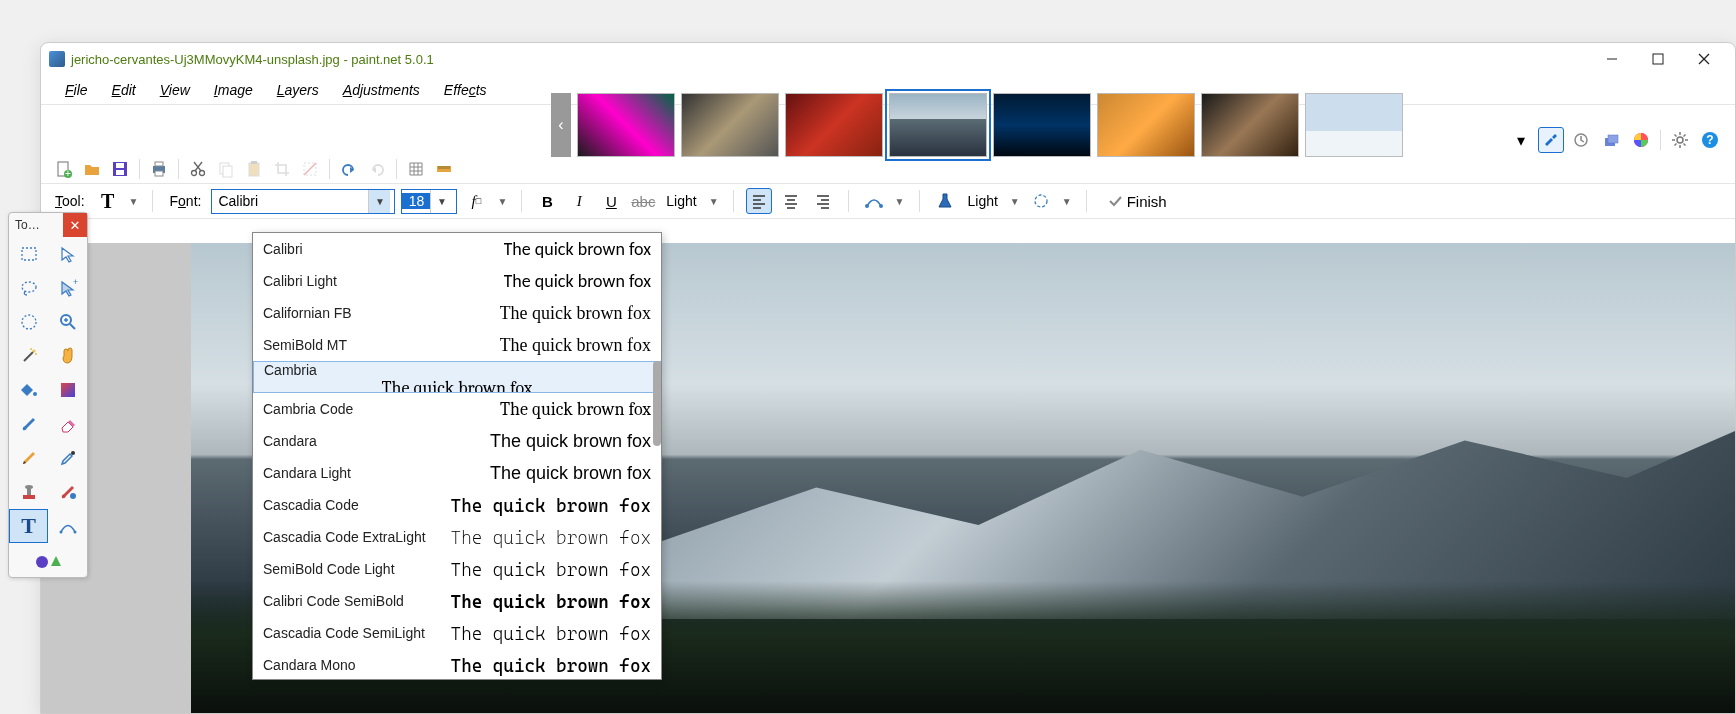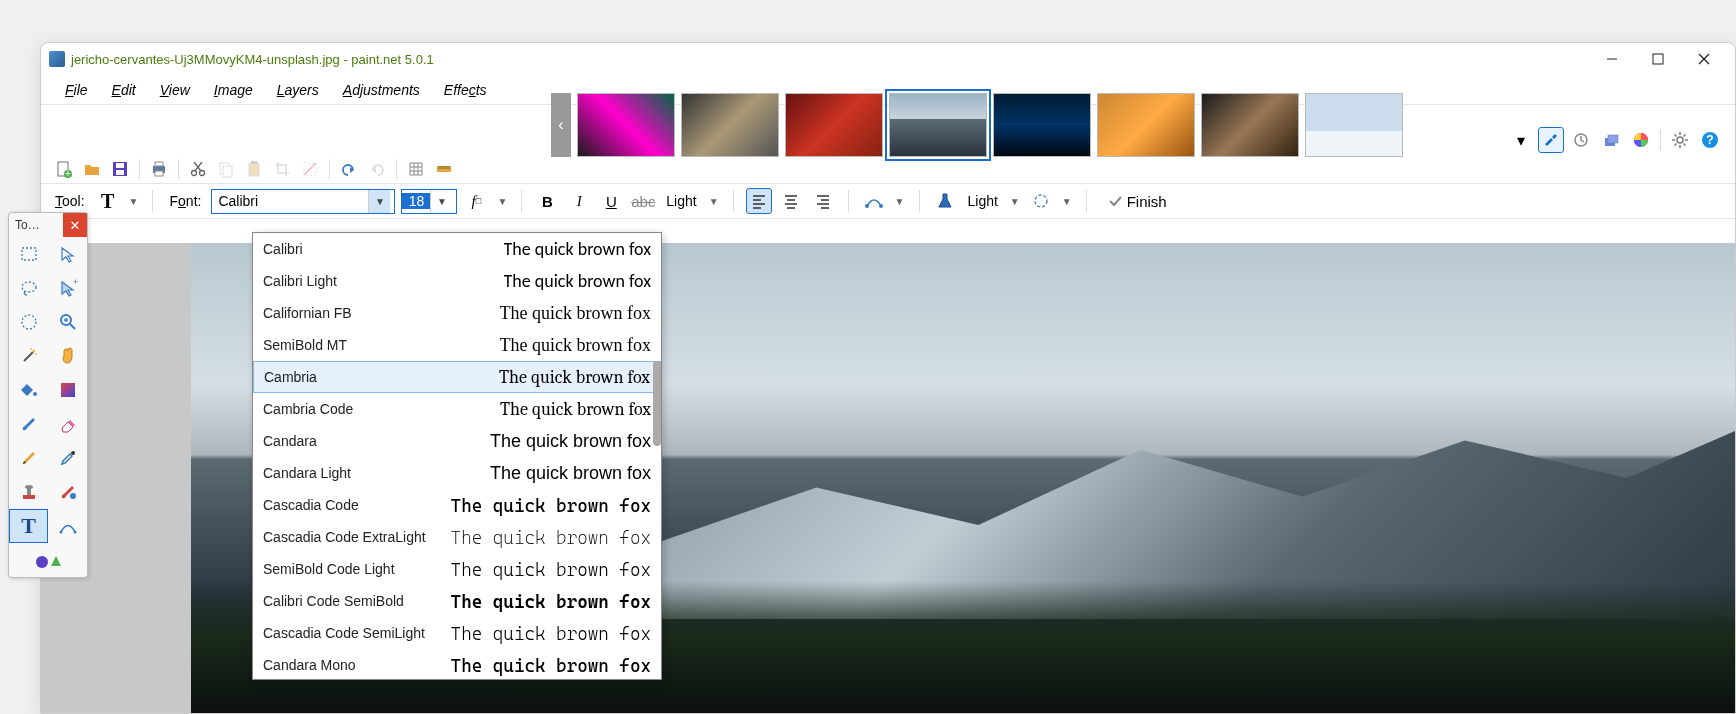--- a/index.html
+++ b/index.html
@@ -79,21 +79,21 @@
 .toolbox { position: absolute; left: 8px; top: 212px; width: 80px; background: #f8f8f8; border: 1px solid #bbb; border-radius: 4px; box-shadow: 1px 1px 4px rgba(0,0,0,0.15); }
 .tbxhdr { display: flex; align-items: center; height: 24px; justify-content: space-between; }
 .tbxhdr .lbl { flex: 1; font-size: 12px; padding: 0 6px; color: #333; overflow: hidden; }
 .tbxhdr .close { width: 24px; height: 24px; background: #d9452f; color: #fff; display: flex; align-items: center; justify-content: center; font-size: 13px; }
 .tbxgrid { display: grid; grid-template-columns: 1fr 1fr; }
 .tcell { height: 34px; display: flex; align-items: center; justify-content: center; }
 .tcell.selected { background: #cfe4f7; border: 1px solid #1a6fd1; }
 
 .fontdropdown { position: absolute; left: 211px; top: 189px; width: 410px; height: 448px; background: #fff; border: 1px solid #888; overflow: hidden; z-index: 100; box-shadow: 2px 2px 8px rgba(0,0,0,0.2); }
 .fdrow { display: flex; align-items: center; height: 32px; padding: 0 10px; cursor: default; }
-.fdrow.hover { background: #e5f0fb; border: 1px solid #86b7e8; }
+.fdrow.hover { background: #e5f0fb; border: 1px solid #86b7e8; flex-direction: column; }
 .fdname { font-size: 14px; color: #222; flex: 0 0 auto; margin-right: auto; }
 .fdsample { font-size: 18px; color: #000; white-space: nowrap; overflow: hidden; text-align: right; }
 .fdscroll { position: absolute; right: 0; top: 128px; width: 8px; height: 85px; background: #aaa; border-radius: 4px; }
 
 svg { display: block; }
 </style>
 </head>
 <body>
 
 <div class="window">

